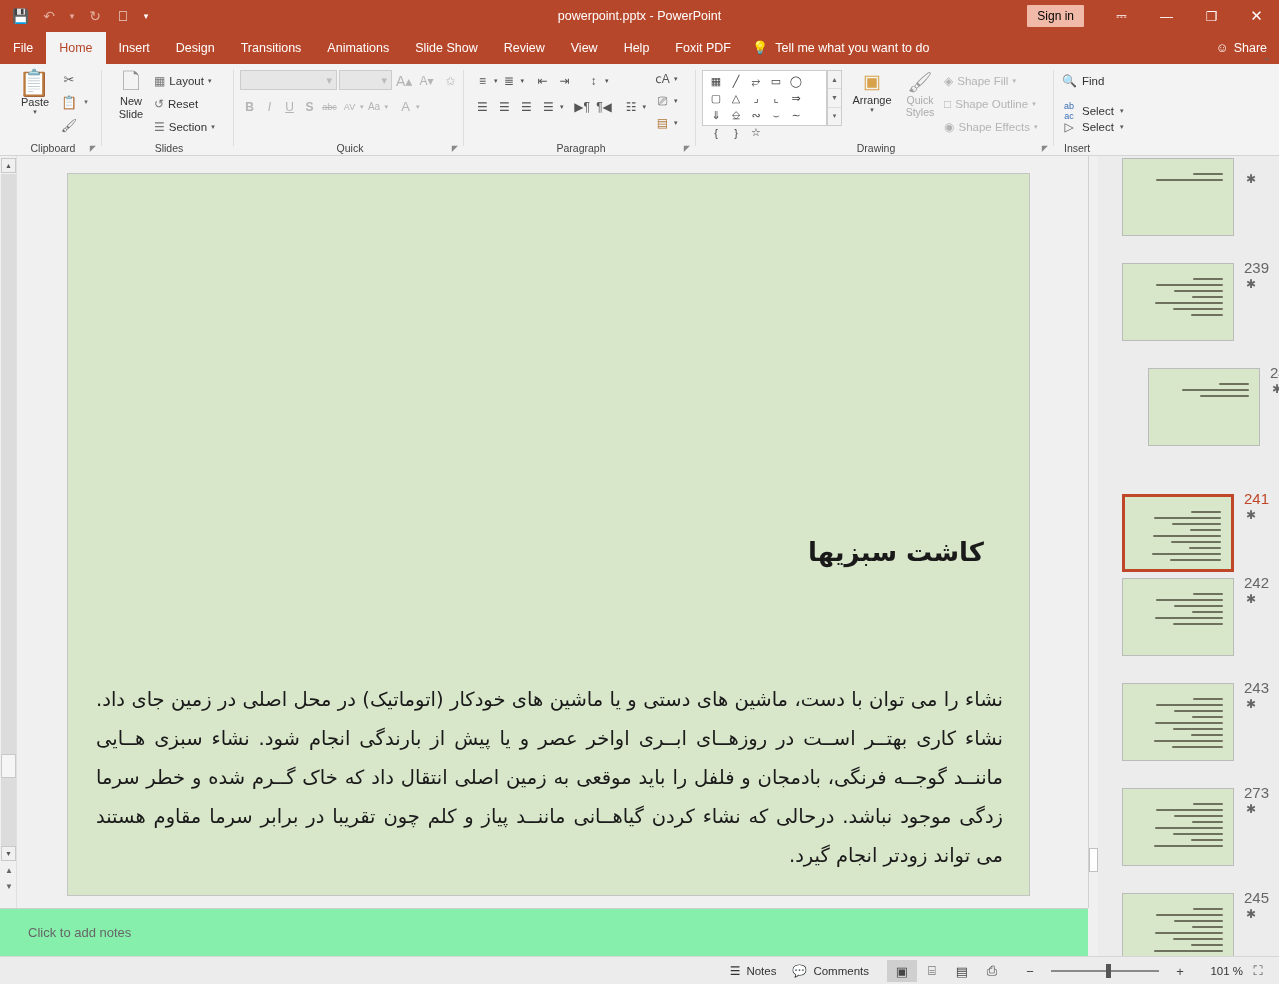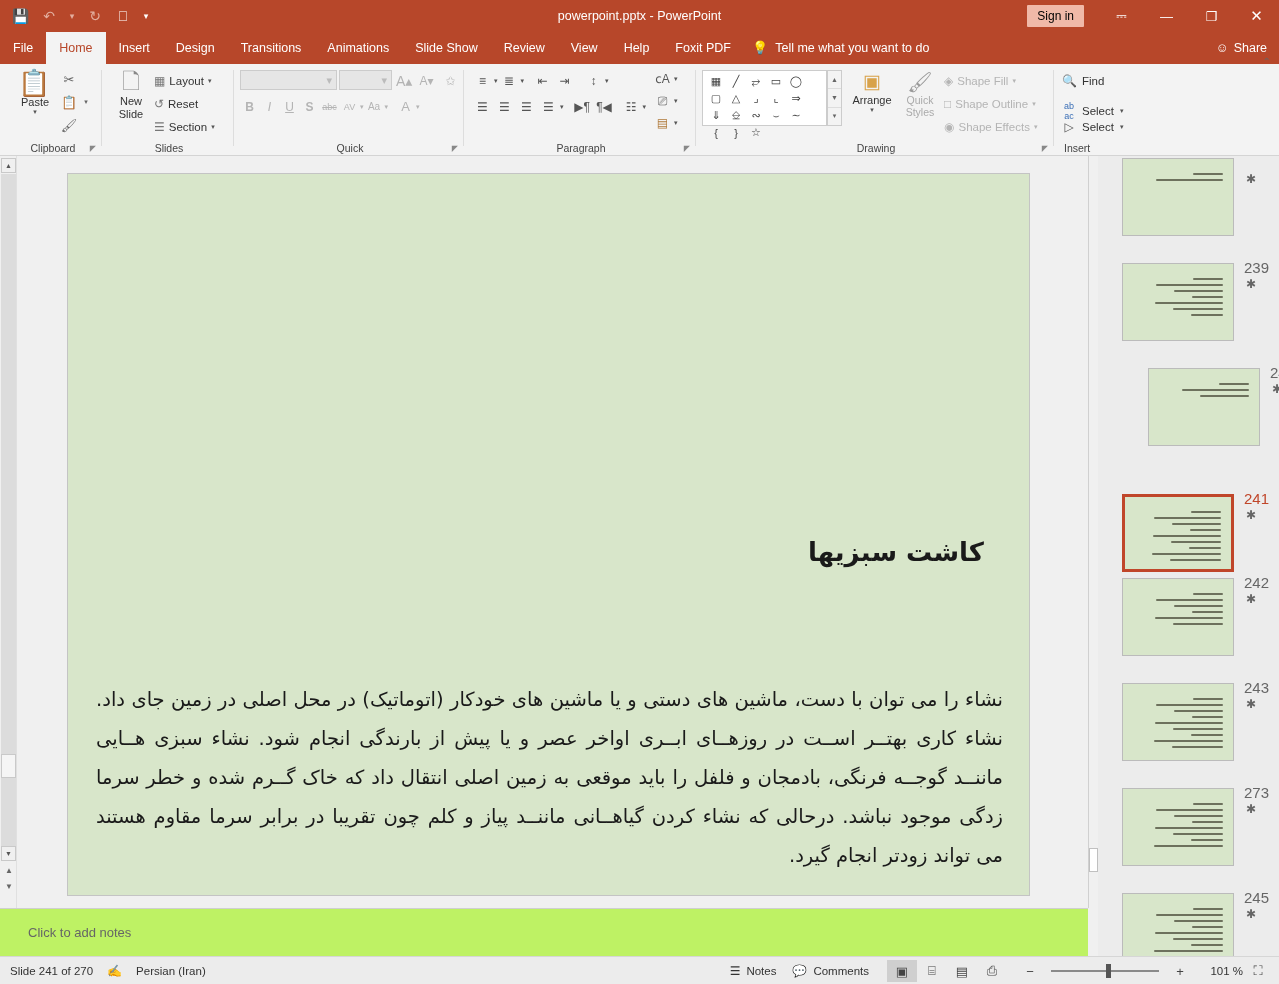--- a/index.html
+++ b/index.html
@@ -184,21 +184,21 @@
   
   .splitter { position:absolute; left:1088px; top:156px; width:1px; height:752px; background:#d0d0d0; }
   .split-grip {
     position:absolute; left:1089px; top:848px; width:9px; height:24px;
     background:#fff; border:1px solid #c0c0c0;
   }
 
   
   .notes {
     position:absolute; left:0; top:908px; width:1088px; height:48px;
-    background:#bef264; border-top:1px solid #cfcfcf;
+    background:#86efac; border-top:1px solid #cfcfcf;
   }
   .notes-text { position:absolute; left:28px; top:16px; font-size:13px; color:#666; }
 
   
   .thumbpane {
     position:absolute; left:1098px; top:156px; width:181px; height:800px;
     background:#ececec; overflow:hidden;
   }
   .thumb-scroll {
     position:absolute; left:1098px; top:156px; width:17px; height:800px; background:#f0f0f0;
@@ -620,25 +620,20 @@
         <div class="tl" style="width: 32px; right: 10px; top: 50px;"></div>
         <div class="tl" style="width: 69px; right: 10px; top: 56px;"></div>
         <div class="tl" style="width: 51px; right: 10px; top: 62px;"></div>
       </div>
       <div class="thumb-num">245</div>
       <div class="thumb-star">✱</div>
     </div>
   </div>
 
 <div class="statusbar">
-  <div class="sb-left">
-    <span>Slide 241 of 270</span>
-    <span style="font-size:12px;color:#555;">✍</span>
-    <span>Persian (Iran)</span>
-  </div>
   <div class="sb-right">
     <span class="sb-item">
       <span style="font-size:12px;">☰</span>
       <span>Notes</span>
     </span>
     <span class="sb-item">
       <span style="font-size:12px;">💬</span>
       <span>Comments</span>
     </span>
     <span style="display:inline-block;width:10px"></span>

